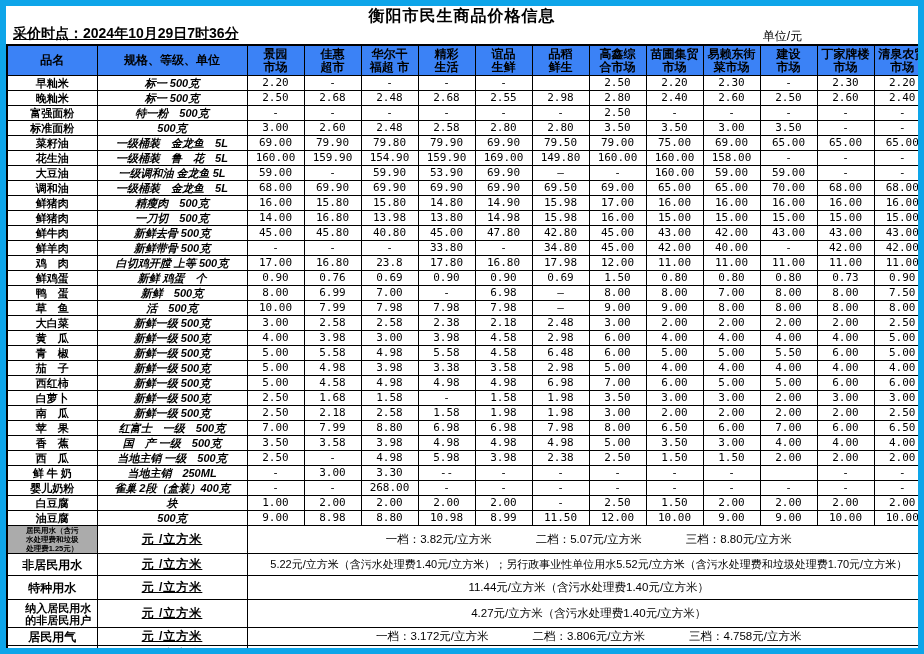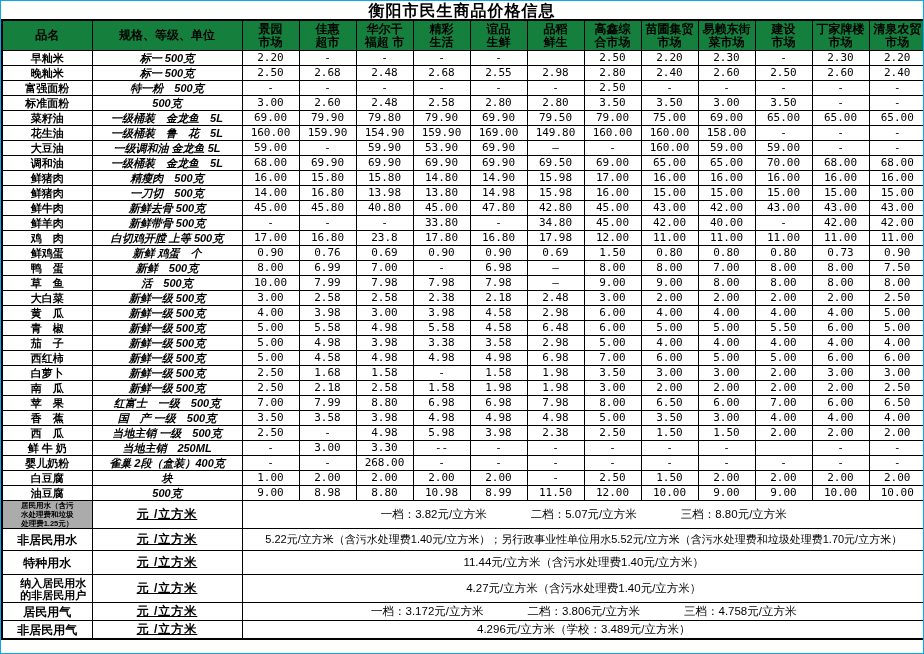--- a/index.html
+++ b/index.html
@@ -1,30 +1,30 @@
 <!DOCTYPE html>
 <html><head>
 <meta charset="utf-8">
 <style>
   html,body{margin:0;padding:0;}
   body{
     width:924px;height:654px;overflow:hidden;background:#ffffff;
     font-family:"Liberation Sans", sans-serif;color:#000;
   }
-  .page{width:924px;height:654px;box-sizing:border-box;border:1px solid #0ea5e9;padding-top:1px;overflow:hidden;}
+  .page{width:924px;height:654px;box-sizing:border-box;border:6px solid #0ea5e9;padding-top:1px;overflow:hidden;}
   .title{height:17px;line-height:17px;text-align:center;font-size:16px;font-weight:bold;letter-spacing:1px;}
   .subtitle{position:relative;height:20px;}
   .subtitle .time{position:absolute;left:7px;top:1px;font-size:14px;font-weight:bold;text-decoration:underline;white-space:nowrap;}
   .subtitle .unit{position:absolute;left:629px;width:295px;top:4px;text-align:center;font-size:12px;}
   table.price{border-collapse:collapse;table-layout:fixed;width:922px;border:2px solid #000;}
   col.c-name{width:90px}
   col.c-spec{width:150px}
   col.c-m{width:57px}
   th,td{border:1px solid #000;padding:0;text-align:center;overflow:hidden;vertical-align:middle;}
-  thead th{background:#15803d;font-size:12px;font-weight:bold;height:29px;line-height:13px;white-space:pre-line;}
+  thead th{background:#3b82f6;font-size:12px;font-weight:bold;height:29px;line-height:13px;white-space:pre-line;}
   tr.d td{height:14px;line-height:14px;font-size:11px;white-space:nowrap;}
   td.pname{font-weight:bold;font-size:12px;}
   td.spec{font-weight:bold;font-size:11px;font-style:italic;}
   td.num{font-family:"DejaVu Sans Mono", monospace;font-size:11px;}
   
   tr.u .ulabel{font-weight:bold;font-size:12px;line-height:12px;}
   tr.u .uunit{font-weight:bold;font-size:12px;letter-spacing:1px;text-decoration:underline;}
   tr.u .uval{font-size:11.5px;white-space:nowrap;}
   tr.u0 td{height:26px}
   tr.u1 td{height:21px}
@@ -35,20 +35,24 @@
   tr.u0 .ulabel{font-size:7.5px;line-height:9px;background:#ababab;white-space:normal;padding:0 15px;}
   tr.u3 .ulabel{font-size:11px;line-height:12px;white-space:normal;padding-left:12px;}
   tr.u1 .uval{font-size:11px;}
   .parts{display:flex;justify-content:center;align-items:center;gap:44px;}
 </style>
 </head>
 <body>
 
 <div class="page">
   <div class="title">衡阳市民生商品价格信息</div>
+  <div class="subtitle">
+    <span class="time">采价时点：2024年10月29日7时36分</span>
+    <span class="unit">单位/元</span>
+  </div>
   <table class="price">
     <colgroup>
       <col class="c-name">
         <col class="c-spec">
       <col class="c-m">
         <col class="c-m">
         <col class="c-m">
         <col class="c-m">
         <col class="c-m">
         <col class="c-m">

